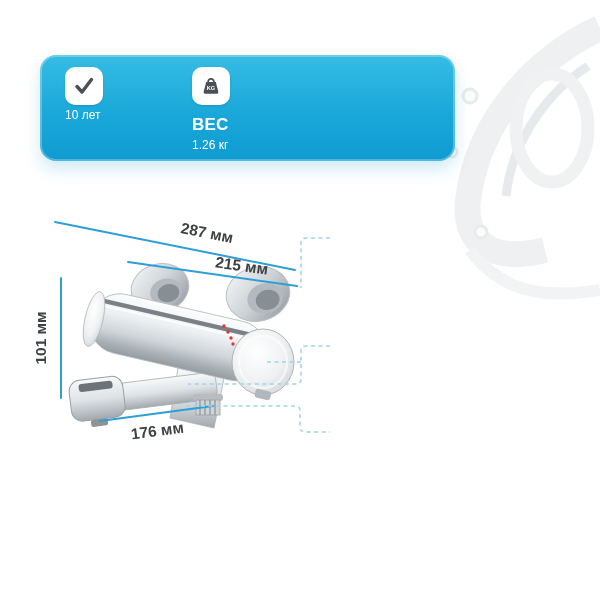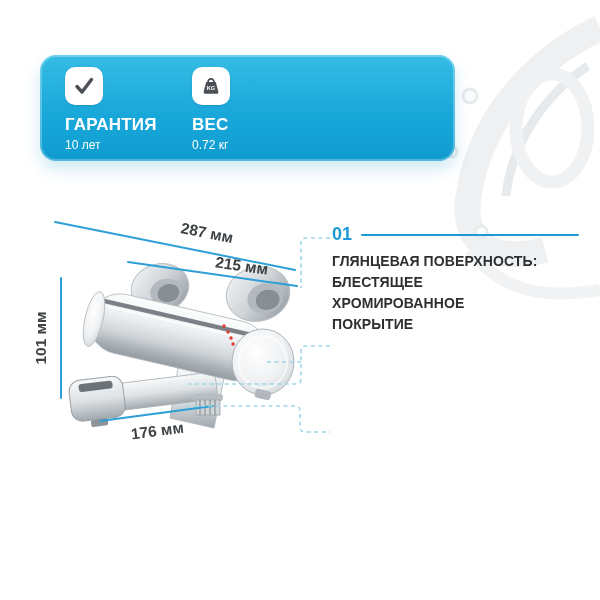--- a/index.html
+++ b/index.html
@@ -150,45 +150,37 @@
   </svg>
 
   <div class="banner">
 
     <div class="banner-item i0">
       <div class="icon-tile">
         <svg width="24" height="24" viewBox="0 0 24 24">
           <path d="M5 12.5 L10 18 L19.5 5.5" fill="none" stroke="#4a5056" stroke-width="3.4" stroke-linecap="round" stroke-linejoin="round"></path>
         </svg>
       </div>
-      <div class="banner-title">ГАРАНТИЯ</div>
       <div class="banner-value">10 лет</div>
     </div>
 
     <div class="banner-item i1">
       <div class="icon-tile">
         <svg width="24" height="24" viewBox="0 0 24 24">
           <path d="M9.2 8.5 a2.9 2.9 0 1 1 5.6 0" fill="none" stroke="#4a5056" stroke-width="1.8"></path>
           <path d="M7.2 8 h9.6 l2.4 9.2 a2.1 2.1 0 0 1 -2 2.6 h-10.4 a2.1 2.1 0 0 1 -2 -2.6 z" fill="#4a5056"></path>
           <text x="12" y="16.2" text-anchor="middle" font-family="Liberation Sans, sans-serif" font-size="5.6" font-weight="bold" fill="#ffffff">KG</text>
         </svg>
       </div>
       <div class="banner-title">ВЕС</div>
-      <div class="banner-value">0.72 кг</div>
+      <div class="banner-value">1.26 кг</div>
     </div>
 
   </div>
 
-  <div class="feature f0">
-    <div class="feature-head">
-      <span class="feature-number">01</span>
-      <span class="feature-rule"></span>
-    </div>
-    <div class="feature-text">ГЛЯНЦЕВАЯ ПОВЕРХНОСТЬ:<br>БЛЕСТЯЩЕЕ<br>ХРОМИРОВАННОЕ<br>ПОКРЫТИЕ</div>
-  </div>
 
   <div class="feature f1">
   </div>
 
   <div class="feature f2">
   </div>
 
 </div>
 
 </body></html>

